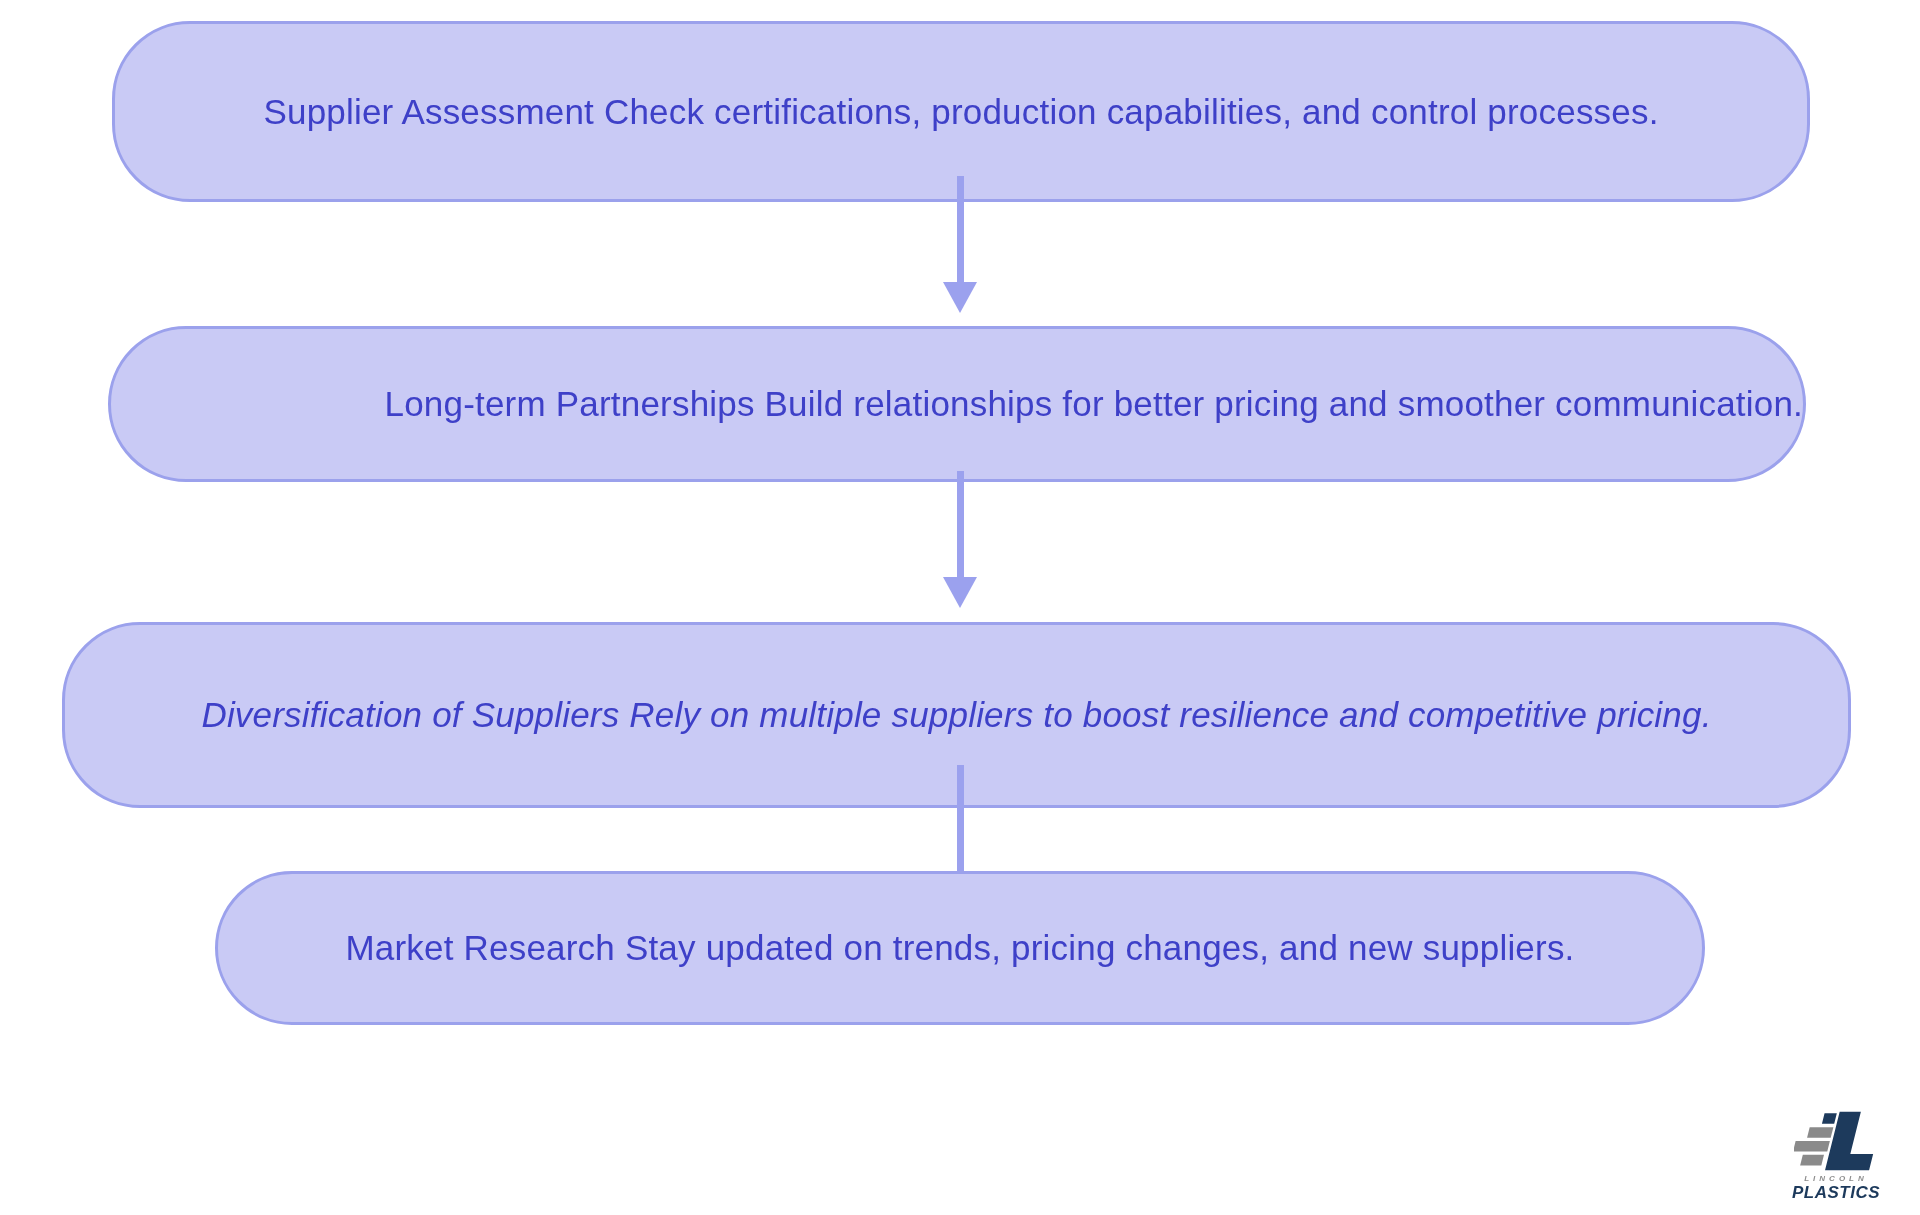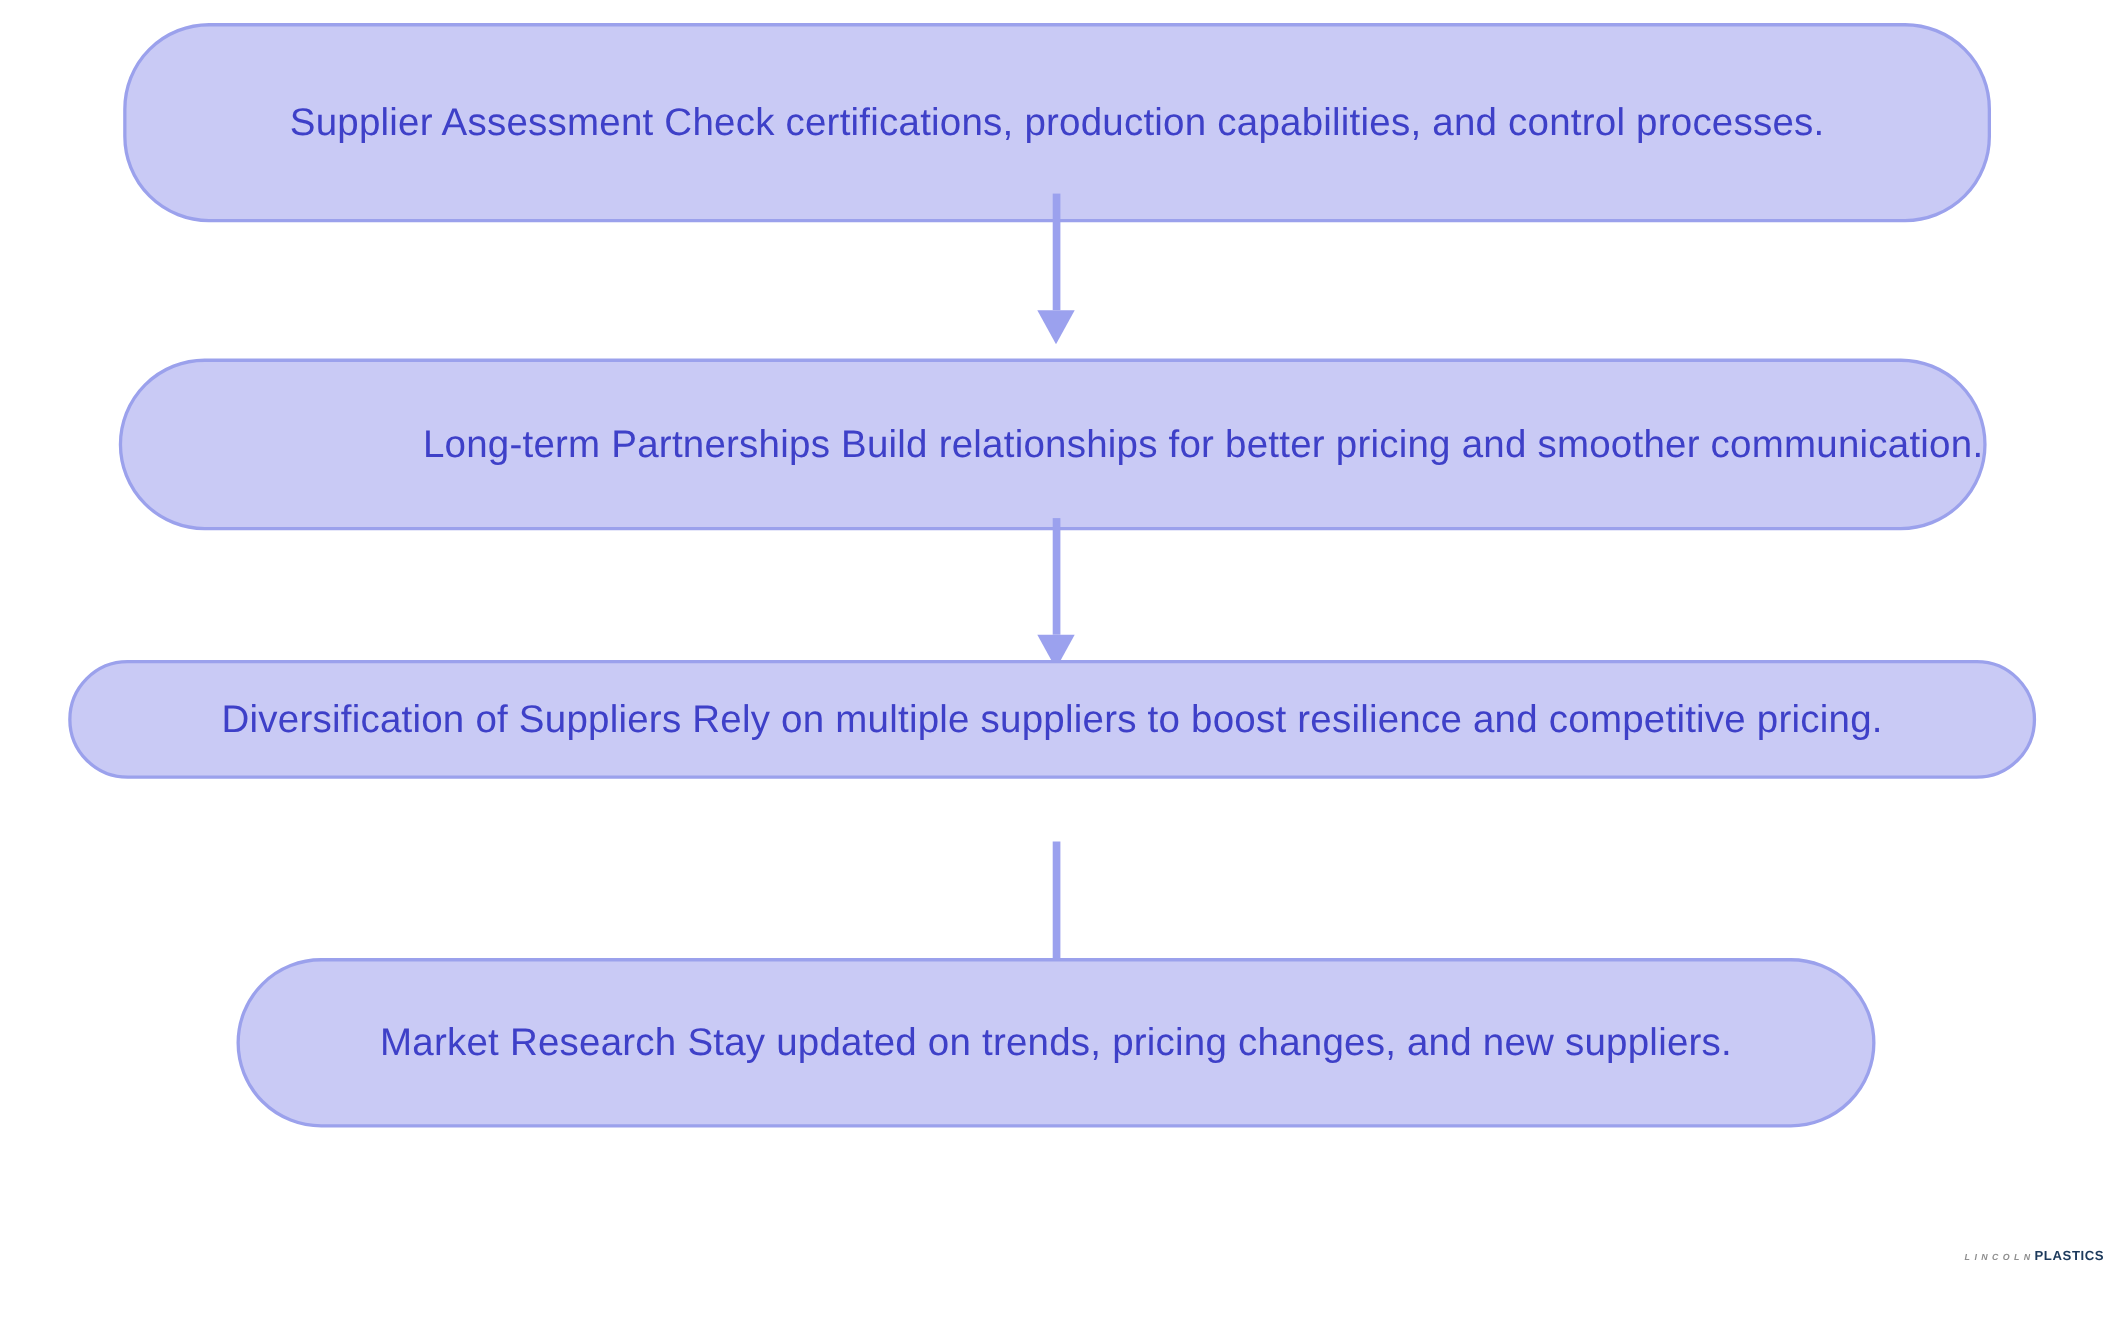--- a/index.html
+++ b/index.html
@@ -27,21 +27,21 @@
   }
   .node .label {
     color: var(--node-text, #3e40c8);
     font-size: 35px;
     letter-spacing: 0.2px;
     white-space: nowrap;
     text-align: center;
   }
   .node1 { left: 112px; top: 21px;  width: 1698px; height: 181px; }
   .node2 { left: 108px; top: 326px; width: 1698px; height: 156px; justify-content: flex-end; }
-  .node3 { left: 62px;  top: 600px; width: 1789px; height: 108px; }
+  .node3 { left: 62px;  top: 622px; width: 1789px; height: 186px; font-style: italic; }
   .node4 { left: 215px; top: 871px; width: 1490px; height: 154px; }
 
   .arrow {
     position: absolute;
     left: 960px;
     transform: translateX(-50%);
     display: flex;
     flex-direction: column;
     align-items: center;
   }
@@ -60,35 +60,36 @@
   .arrow1 { top: 176px; height: 137px; }
   .arrow2 { top: 471px; height: 137px; }
   .arrow3 { top: 765px; height: 139px; }
 
   .logo {
     position: absolute;
     left: 1786px;
     top: 1110px;
     width: 100px;
     display: flex;
-    flex-direction: row;
+    flex-direction: column;
     align-items: center;
   }
   .logo-mark { width: 84px; height: 62px; }
   .logo-line1 {
     margin-top: 2px;
     font-size: 8px;
     font-style: italic;
     font-weight: 700;
     letter-spacing: 4px;
     color: var(--logo-gray, #8e8e8e);
     white-space: nowrap;
   }
   .logo-line2 {
-    font-size: 12px;
+    font-size: 17px;
+    font-style: italic;
     font-weight: 800;
     letter-spacing: 0.5px;
     color: var(--logo-navy, #1d3a5c);
     white-space: nowrap;
   }
 </style>
 </head>
 <body>
 
 <div class="canvas">

